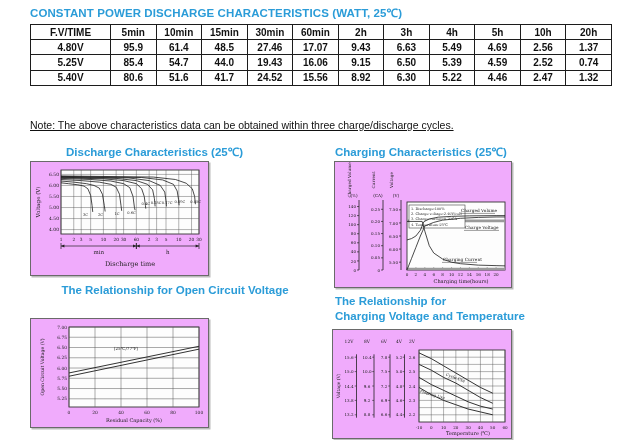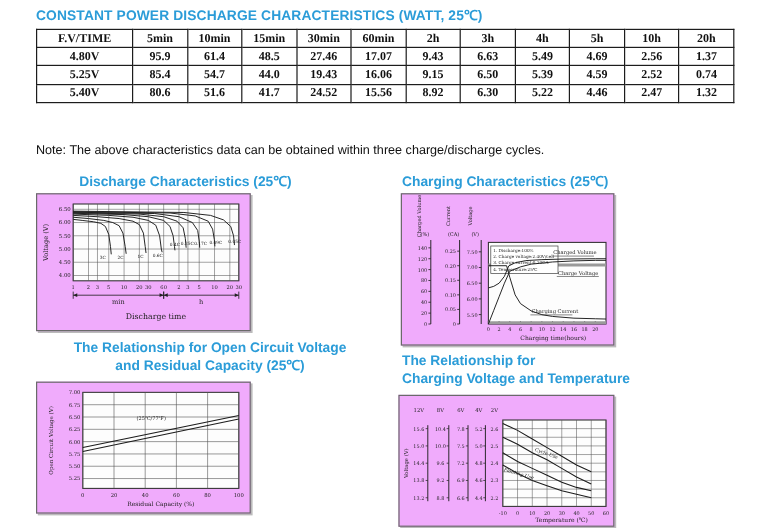--- a/index.html
+++ b/index.html
@@ -3,27 +3,27 @@
 <meta charset="utf-8">
 <style>
   html,body{margin:0;padding:0;}
   body{
     width:640px;height:440px;position:relative;overflow:hidden;
     background:#ffffff;font-family:"Liberation Sans",sans-serif;color:#1a1a1a;
   }
   .abs{position:absolute;}
   .accent{color:#2b9cd8;}
   #main-title{left:30px;top:5px;font-size:11.5px;font-weight:700;letter-spacing:0.1px;}
-  #power-table{left:30px;top:24px;width:582px;border-collapse:collapse;table-layout:fixed;font-family:Liberation Serif, serif;}
+  #power-table{left:30px;top:24px;width:582px;border-collapse:collapse;table-layout:fixed;}
   #power-table th,#power-table td{
     border:1px solid #1c1c1c;text-align:center;font-size:10px;
     height:14.2px;padding:0;font-weight:700;color:#111;
   }
   #power-table{border:1.5px solid #1c1c1c;}
-  #note-line{left:30px;top:119px;font-size:10.5px;color:#111;}
+  #note-line{left:30px;top:119px;font-size:10.5px;color:#111;text-decoration:underline;}
   .sec-title{font-size:11.5px;font-weight:700;line-height:15px;}
   #sec1{left:30px;top:145px;margin-left:36px;}
   #sec2{left:335px;top:145px;}
   #sec3{left:30px;top:283px;width:290px;}
   #sec4{left:335px;top:294px;width:260px;}
   .panel{
     background:#f0abfc;border:1px solid #6a6a6a;
     box-shadow:1.5px 1.5px 0 rgba(60,60,60,0.35);
   }
   #panel-discharge{left:30px;top:161px;width:177px;height:113px;}
@@ -103,21 +103,20 @@
       </tr>
     </tbody>
 </table>
 
 <div class="abs" id="note-line">Note: The above characteristics data can be obtained within three charge/discharge cycles.</div>
 
 <div class="abs accent sec-title" id="sec1" style="color: rgb(43, 156, 216);">Discharge Characteristics (25℃)</div>
 <div class="abs accent sec-title" id="sec2" style="color: rgb(43, 156, 216);">Charging Characteristics (25℃)</div>
 <div class="abs accent sec-title" id="sec3" style="color: rgb(43, 156, 216); text-align: center;">
   <div>The Relationship for Open Circuit Voltage</div>
-  <div>and Residual Capacity (25℃)</div>
 </div>
 <div class="abs accent sec-title" id="sec4" style="color: rgb(43, 156, 216);">
   <div>The Relationship for</div>
   <div>Charging Voltage and Temperature</div>
 </div>
 
 <div class="abs panel" id="panel-discharge">
   <svg id="svg-discharge" width="177" height="113">
       <rect x="30" y="8" width="138" height="64" fill="#fdfdfd" stroke="#333" stroke-width="0.9"></rect>
       <line x1="30" y1="67.58620689655172" x2="168" y2="67.58620689655172" stroke="#555" stroke-width="0.45"></line>

